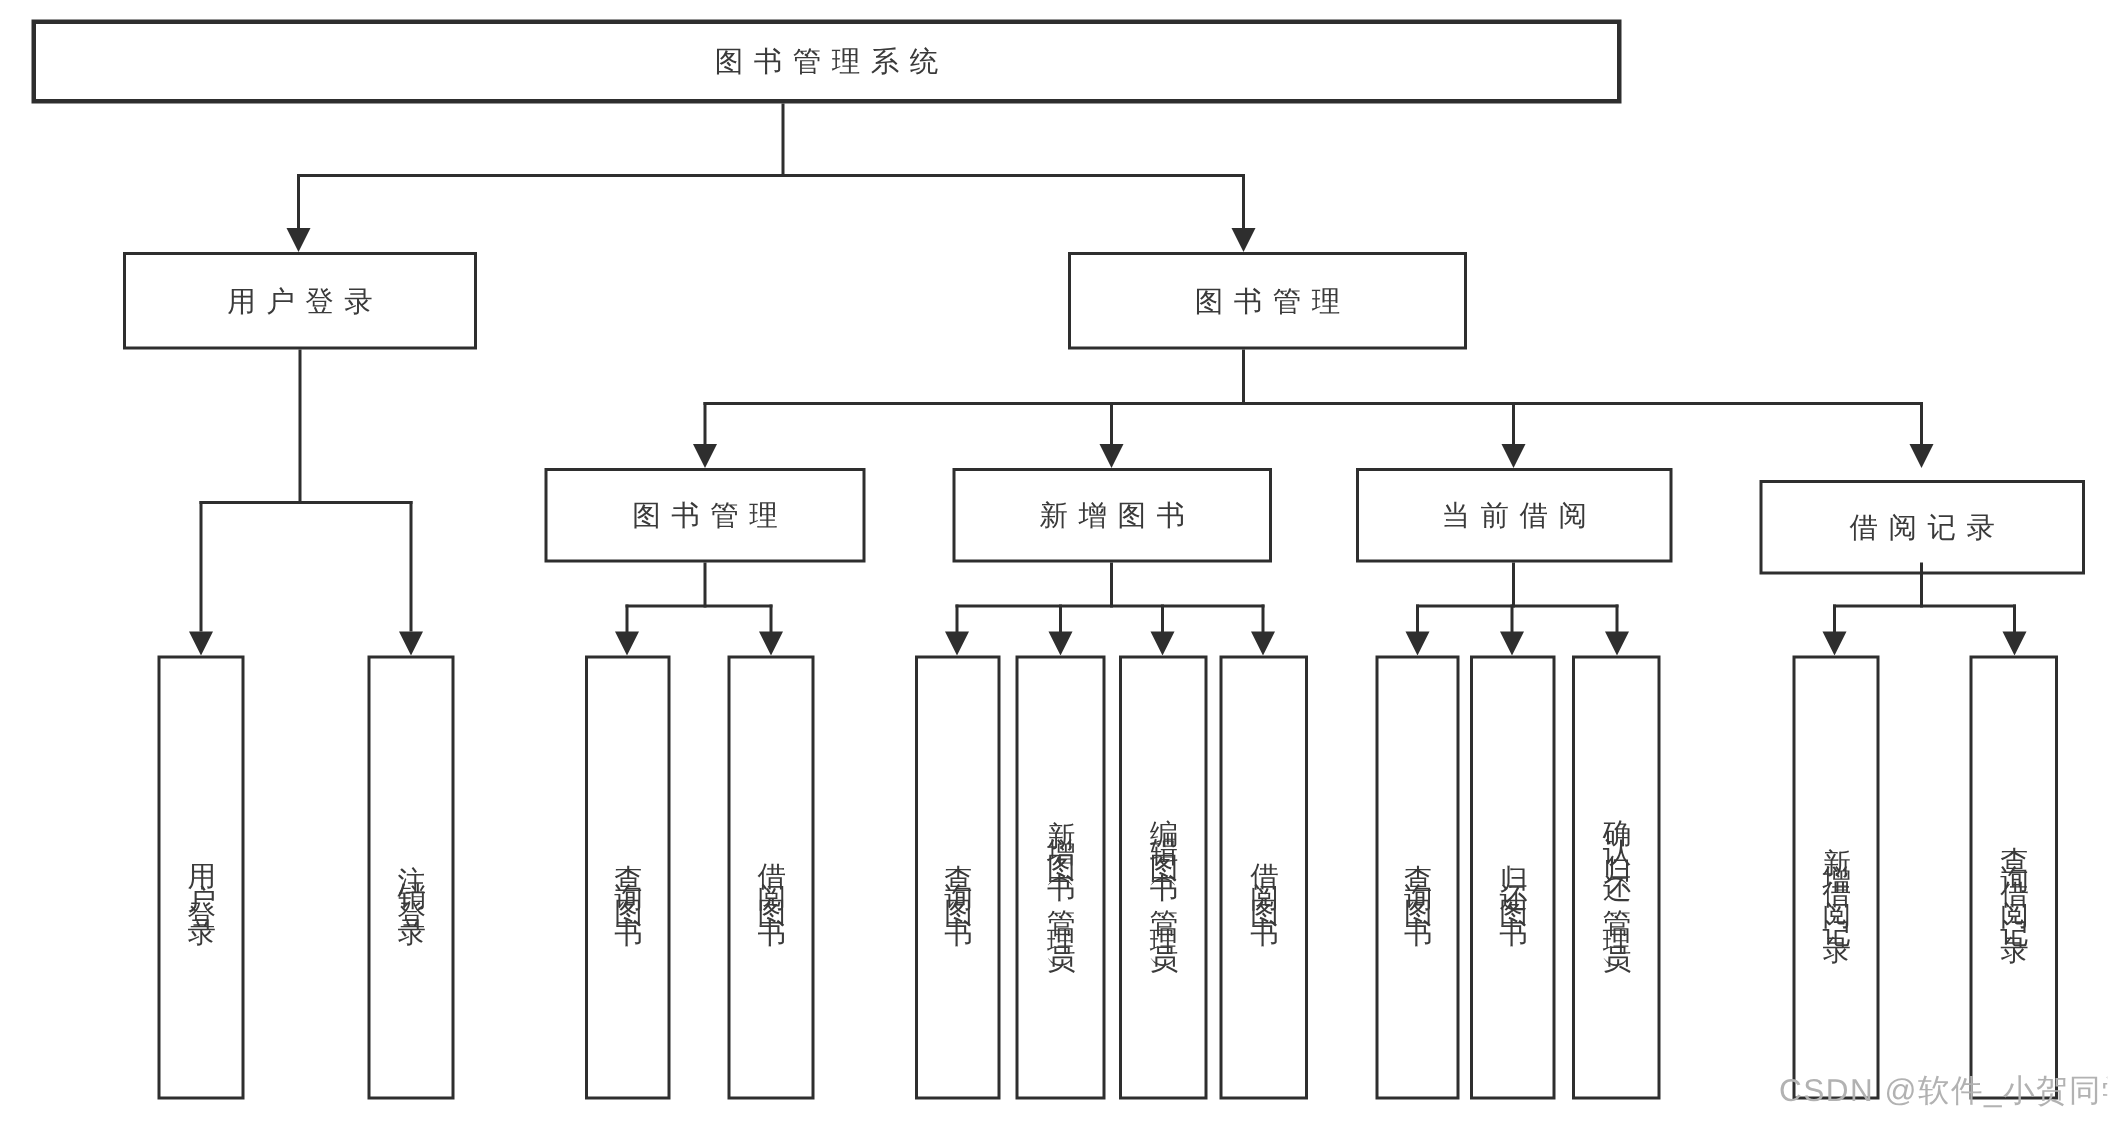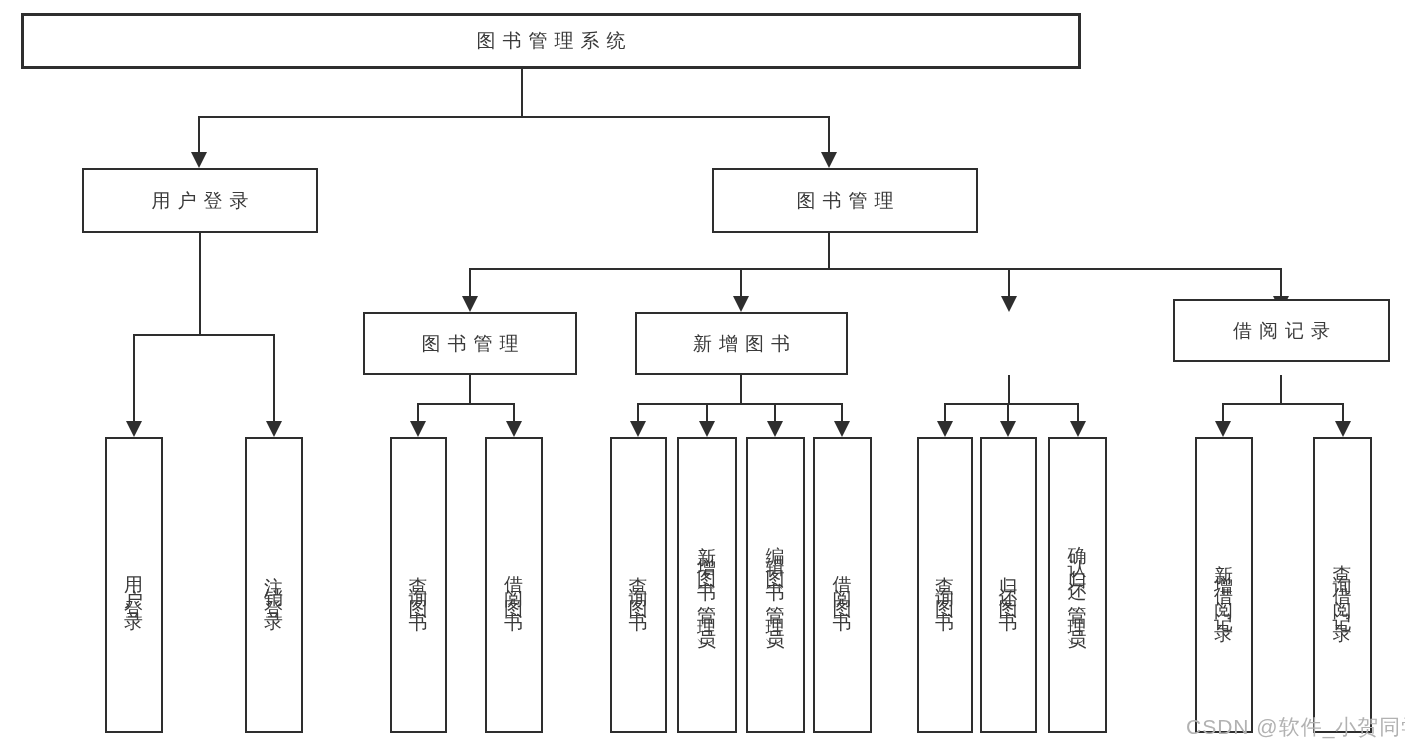--- a/index.html
+++ b/index.html
@@ -60,21 +60,22 @@
   <div class="arrowhead" style="left:462px;top:296px"></div>
   <div class="vline" style="left:740px;top:268px;height:30px"></div>
   <div class="arrowhead" style="left:733px;top:296px"></div>
   <div class="vline" style="left:1008px;top:268px;height:30px"></div>
   <div class="arrowhead" style="left:1001px;top:296px"></div>
   <div class="vline" style="left:1280px;top:268px;height:30px"></div>
   <div class="arrowhead" style="left:1273px;top:296px"></div>
 
   <div class="box" style="left:363px;top:312px;width:214px;height:63px">图书管理</div>
   <div class="box" style="left:635px;top:312px;width:213px;height:63px">新增图书</div>
-  <div class="box" style="left:1173px;top:299px;width:217px;height:63px">借阅记录</div>
+  <div class="box" style="left:904px;top:312px;width:211px;height:63px">当前借阅</div>
+  <div class="box" style="left:1173px;top:320px;width:217px;height:63px">借阅记录</div>
 
   <div class="vline" style="left:469px;top:375px;height:30px"></div>
   <div class="hline" style="left:417px;top:403px;width:98px"></div>
   <div class="vline" style="left:417px;top:403px;height:20px"></div>
   <div class="arrowhead" style="left:410px;top:421px"></div>
   <div class="vline" style="left:513px;top:403px;height:20px"></div>
   <div class="arrowhead" style="left:506px;top:421px"></div>
 
   <div class="vline" style="left:740px;top:375px;height:30px"></div>
   <div class="hline" style="left:637px;top:403px;width:206px"></div>

